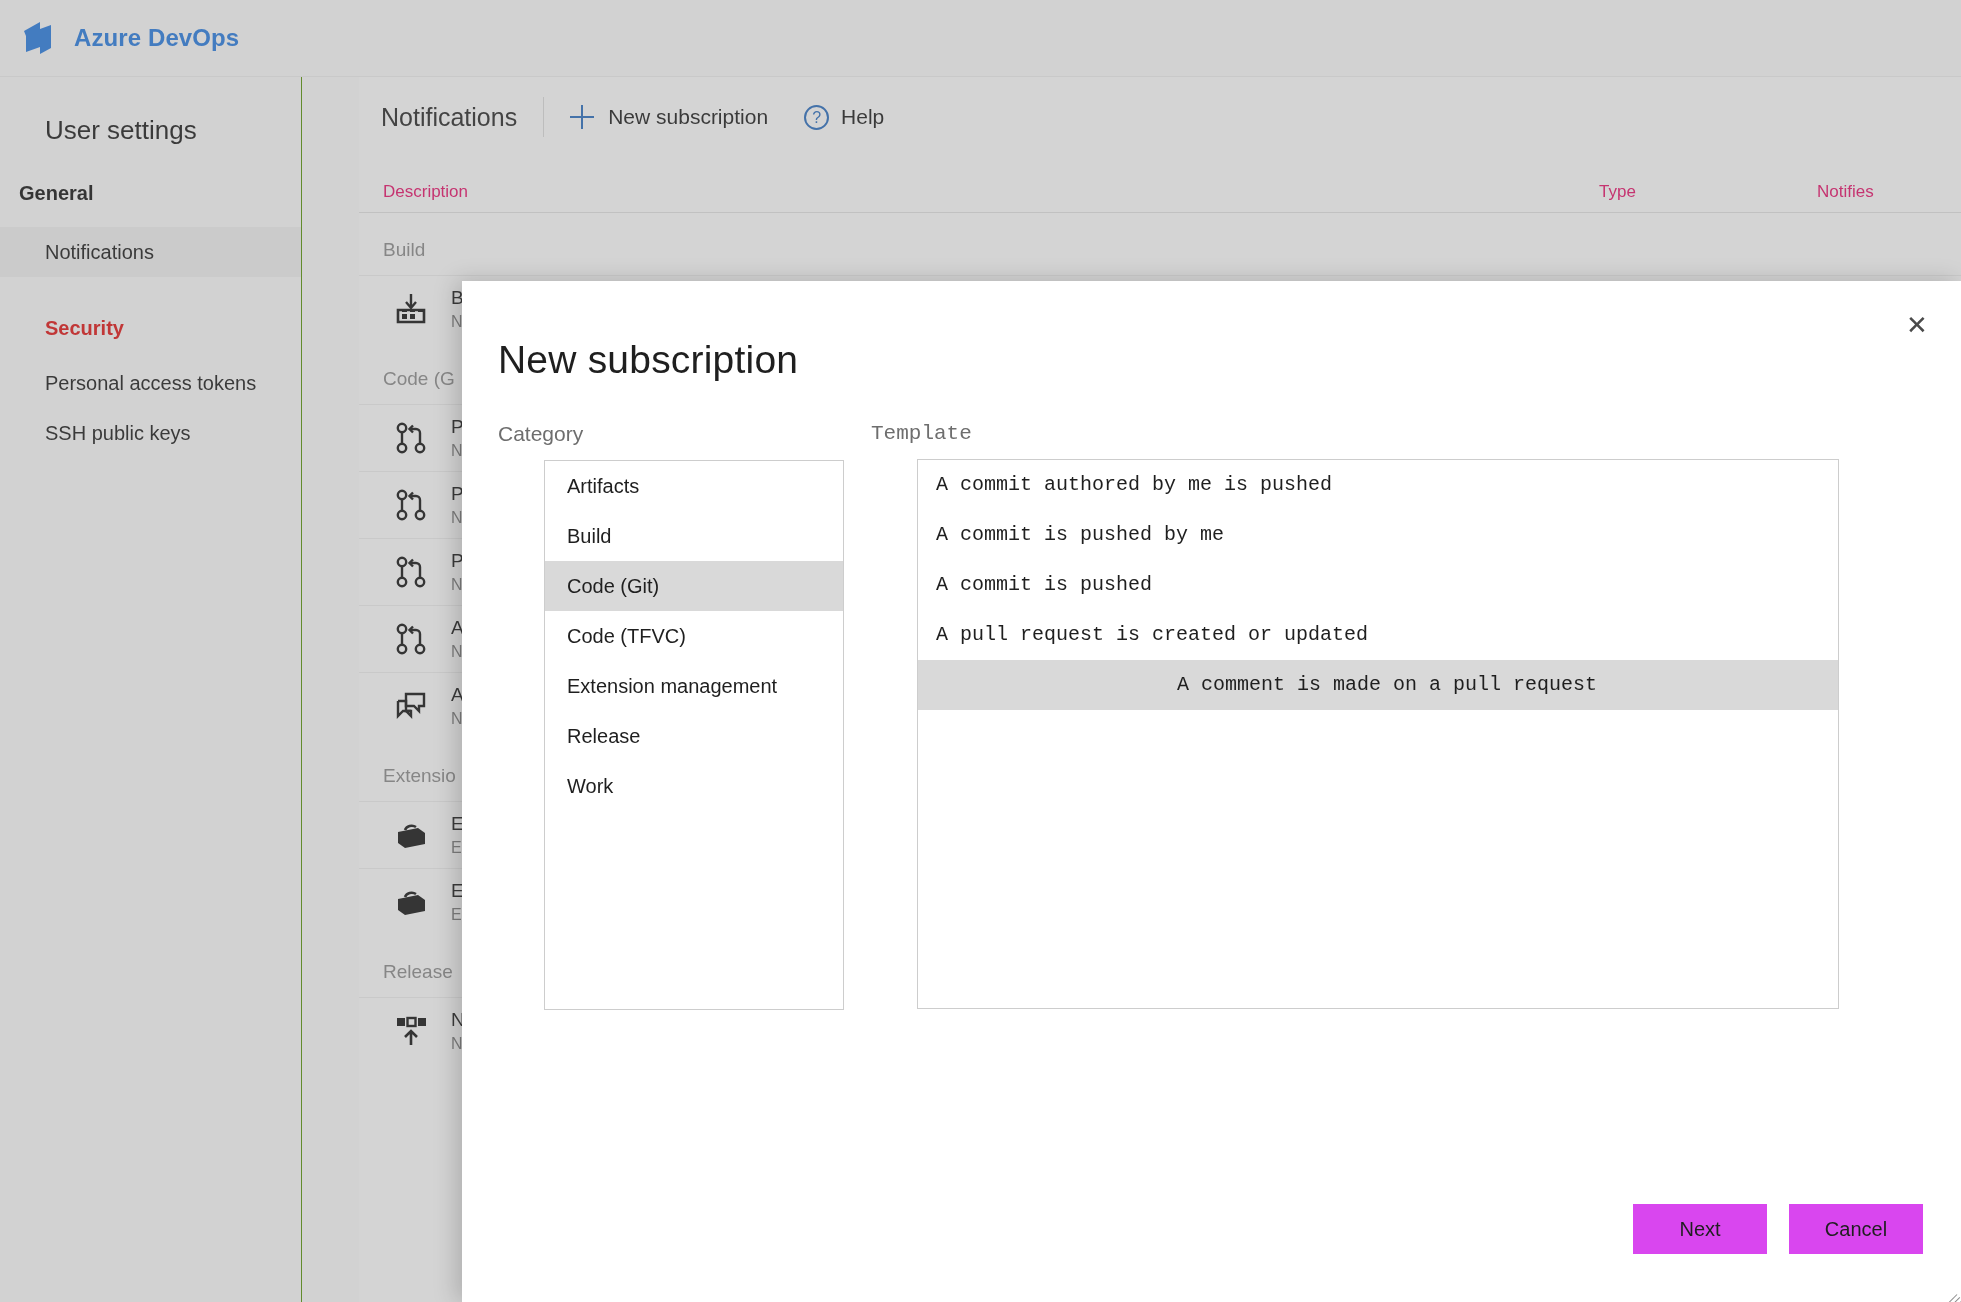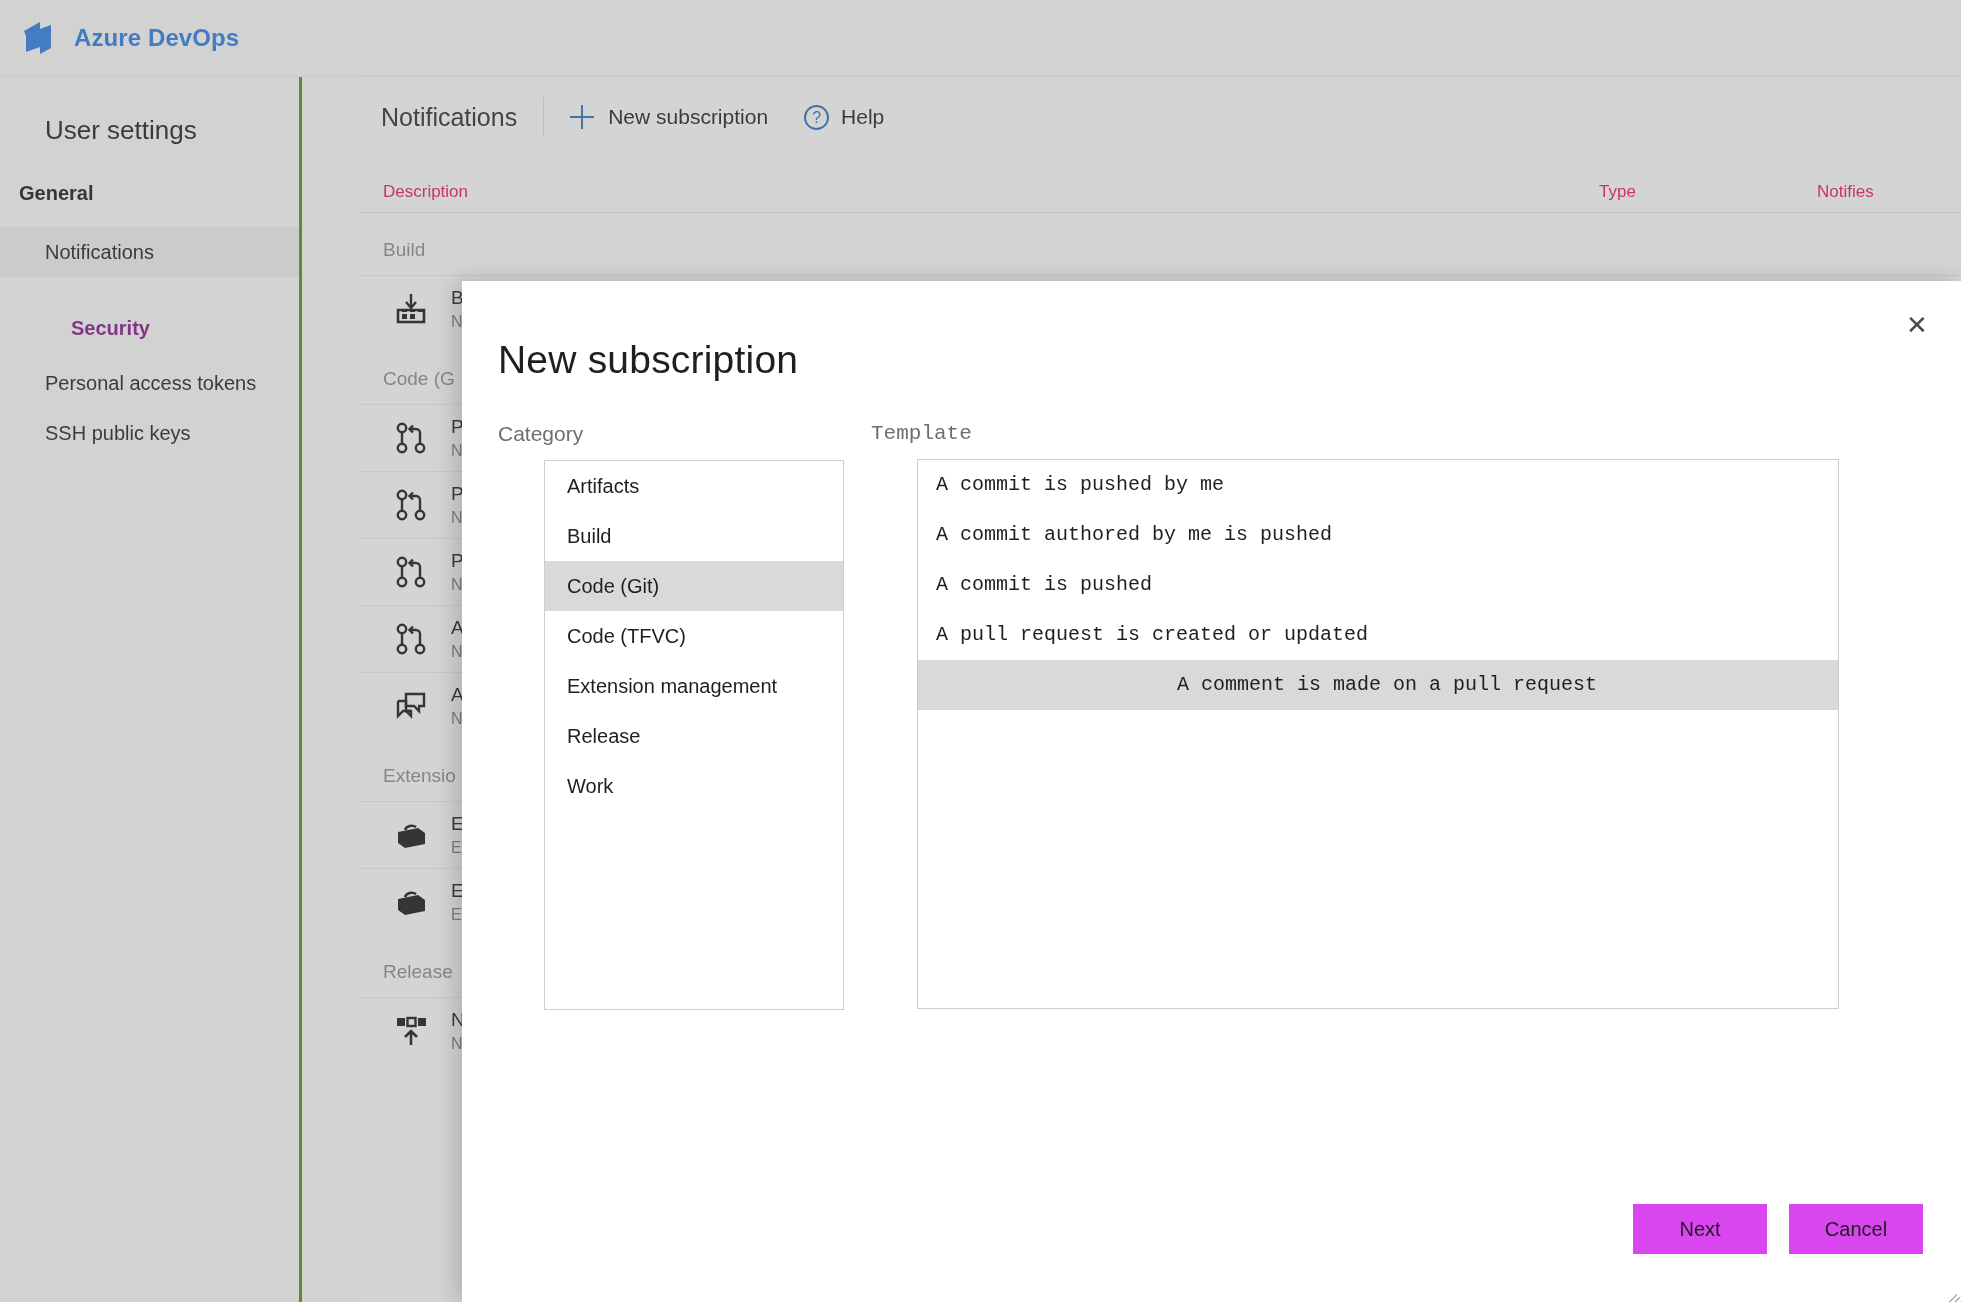--- a/index.html
+++ b/index.html
@@ -19,29 +19,28 @@
   }
   .brand-logo { width: 40px; height: 40px; flex: 0 0 40px; }
   .brand-name {
     font-size: 24px; font-weight: bold; color: #2a6ab8; margin-left: 16px;
     letter-spacing: 0.1px;
   }
 
   
   .sidebar {
     position: absolute; left: 0; top: 77px; width: 302px; height: 1225px;
-    background: #cccccc; border-right: 3px solid #4d7c0f;
+    background: #cccccc; border-right: 1px solid #4d7c0f;
   }
   .side-title {
     font-size: 26px; color: #1f1f1f; padding: 38px 0 0 45px; font-weight: 400;
   }
   .side-group {
-    font-size: 20px; font-weight: bold; color: #701a75;
+    font-size: 20px; font-weight: bold; color: #b91c1c;
     padding: 40px 0 0 45px;
-    margin-left: 26px;
   }
   .side-item {
     font-size: 20px; color: #1f1f1f; height: 50px; line-height: 50px;
     padding-left: 45px; cursor: pointer;
   }
   .side-item.sel { background: #c4c4c4; }
   .side-sec-general { padding: 36px 0 0 19px; font-size: 20px; font-weight: bold; color:#1a1a1a; }
 
   
   .content {
@@ -340,22 +339,22 @@
             <div class="lb-item sel">Code (Git)</div>
             <div class="lb-item">Code (TFVC)</div>
             <div class="lb-item">Extension management</div>
             <div class="lb-item">Release</div>
             <div class="lb-item">Work</div>
           </div>
       </div>
       <div class="pane-tpl">
         <div class="pane-lbl">Template</div>
         <div class="listbox" id="template-list">
+            <div class="tpl-item">A commit authored by me is pushed</div>
             <div class="tpl-item">A commit is pushed by me</div>
-            <div class="tpl-item">A commit authored by me is pushed</div>
             <div class="tpl-item">A commit is pushed</div>
             <div class="tpl-item">A pull request is created or updated</div>
             <div class="tpl-item sel">A comment is made on a pull request</div>
           </div>
       </div>
     </div>
 
     <div class="modal-foot">
       <button class="mbtn">Next</button>
       <button class="mbtn">Cancel</button>

